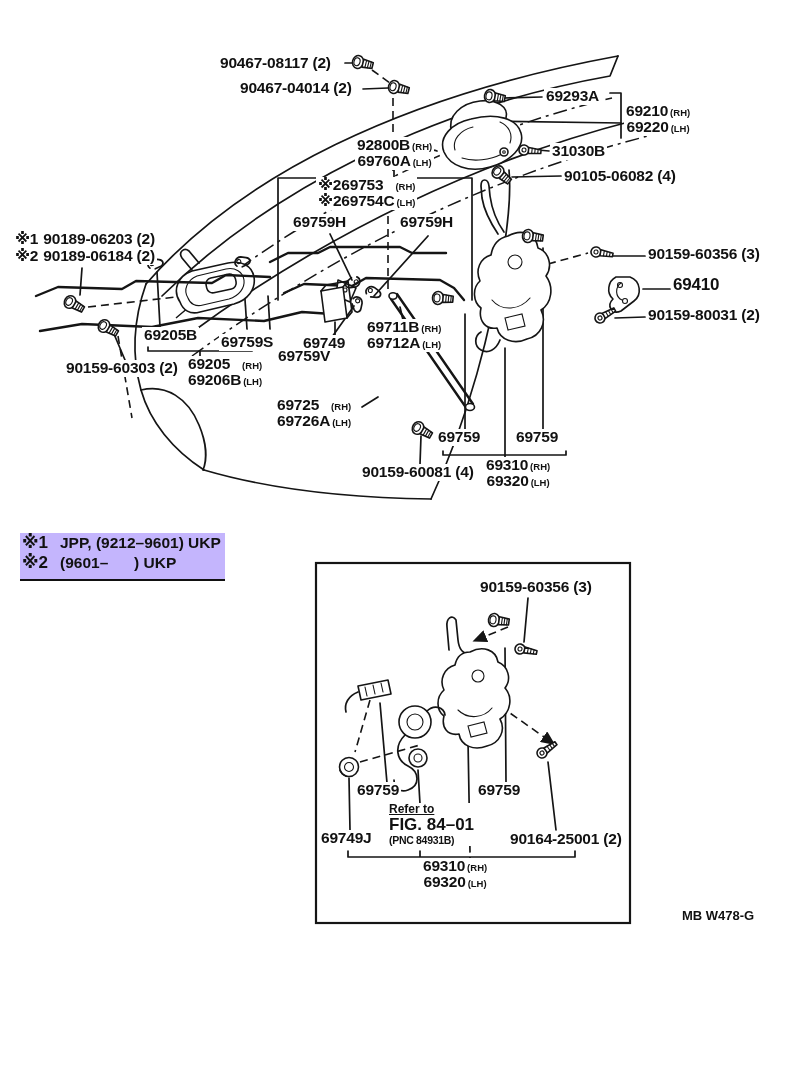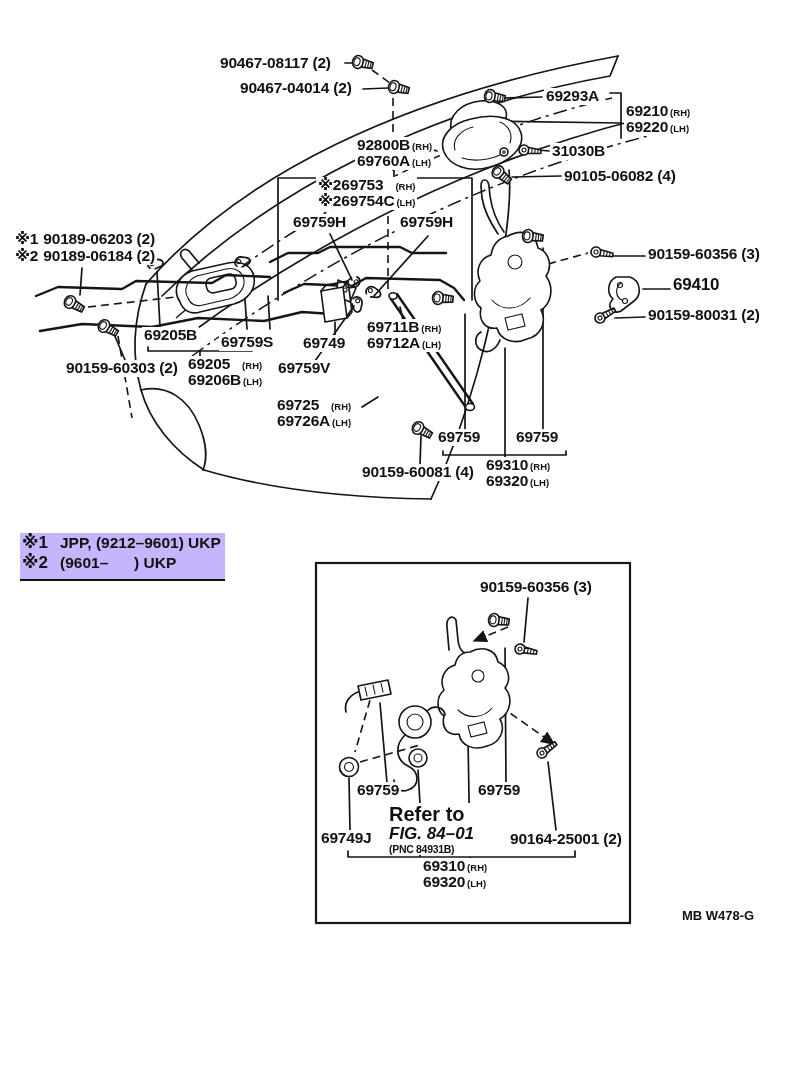--- a/index.html
+++ b/index.html
@@ -7,34 +7,34 @@
          font-family:"Liberation Sans","DejaVu Sans",sans-serif;color:#111;}
   svg.art{position:absolute;left:0;top:0;z-index:1;}
   .ln{fill:none;stroke:#151515;stroke-width:1.7;stroke-linecap:round;stroke-linejoin:round}
   .ln2{fill:none;stroke:#151515;stroke-width:2.4;stroke-linecap:round;stroke-linejoin:round}
   .wf{fill:#fff;stroke:#151515;stroke-width:1.6;stroke-linejoin:round}
   .thin{fill:none;stroke:#151515;stroke-width:1.1;stroke-linecap:round}
   .dsh{fill:none;stroke:#151515;stroke-width:1.6;stroke-dasharray:8 5}
   .ddot{fill:none;stroke:#151515;stroke-width:1.5;stroke-dasharray:14 5 3 5}
   .bx{fill:none;stroke:#151515;stroke-width:2.2}
   .lbl{position:absolute;z-index:2;font-weight:bold;font-size:15.5px;line-height:1.08;
-       letter-spacing:-0.2px;white-space:nowrap;background:#fff;padding:0 2px;}
+       letter-spacing:-0.2px;white-space:nowrap;background:#fff;padding:0 2px;text-align:center;}
   .lbl .row{line-height:1.05;}
   .sx{font-size:9.5px;margin-left:2px;letter-spacing:0;}
   .sxg{margin-left:12px;}
   .pre{margin-right:5px;}
   .legend{position:absolute;z-index:2;font-weight:bold;background:#c4b5fd;
           border-bottom:2px solid #111;padding:0 4px 5px 2px;}
   .legend .lrow{font-size:15.5px;line-height:1.2;white-space:nowrap;}
   .legend .lpre{display:inline-block;min-width:38px;font-size:17px;}
   .inset-title{position:absolute;z-index:2;font-weight:bold;font-size:15.5px;letter-spacing:-0.2px;
                background:#fff;white-space:nowrap;}
   .refer{position:absolute;z-index:2;font-weight:bold;background:#fff;padding:0 2px;}
-  .refer .r1{font-size:20px;line-height:1.1;}
-  .refer .r2{font-size:17px;line-height:1.1;font-style:italic;}
+  .refer .r1{font-size:12px;line-height:1.1;text-decoration:underline;}
+  .refer .r2{font-size:17px;line-height:1.1;}
   .refer .r3{font-size:10.5px;line-height:1.1;letter-spacing:-0.3px;}
   .footer{position:absolute;z-index:2;font-weight:bold;font-size:13px;background:#fff;white-space:nowrap;}
 </style>
 </head>
 <body>
 
 <div class="stage">
 
 <svg class="art" width="792" height="1074" viewBox="0 0 792 1074">
   <defs>
@@ -264,21 +264,21 @@
   <div class="row"><span>69712A</span><span class="sx">(LH)</span></div>
 </div>
 
 <div class="lbl" style="left:64px;top:360px"><span>90159-60303 (2)</span></div>
 
 <div class="lbl" style="left:186px;top:356px">
   <div class="row"><span>69205</span><span class="sx sxg">(RH)</span></div>
   <div class="row"><span>69206B</span><span class="sx">(LH)</span></div>
 </div>
 
-<div class="lbl" style="left:276px;top:360px"><span>69759V</span></div>
+<div class="lbl" style="left:276px;top:348px"><span>69759V</span></div>
 
 <div class="lbl" style="left:275px;top:397px">
   <div class="row"><span>69725</span><span class="sx sxg">(RH)</span></div>
   <div class="row"><span>69726A</span><span class="sx">(LH)</span></div>
 </div>
 
 <div class="lbl" style="left:436px;top:429px"><span>69759</span></div>
 <div class="lbl" style="left:514px;top:429px"><span>69759</span></div>
 <div class="lbl" style="left:360px;top:464px"><span>90159-60081 (4)</span></div>
 

